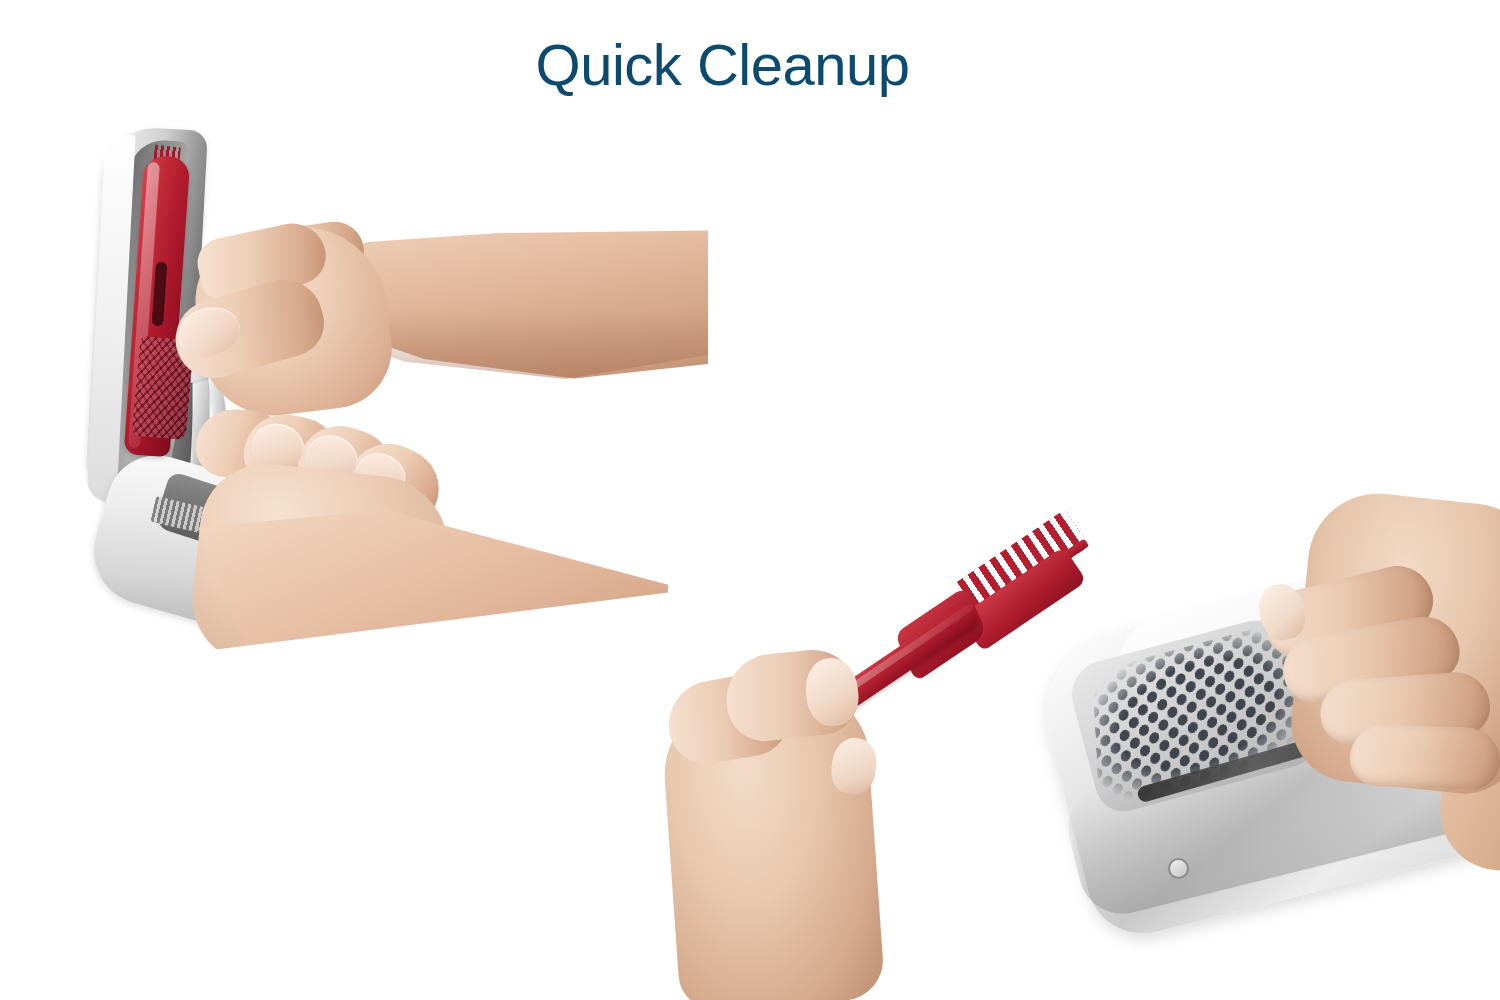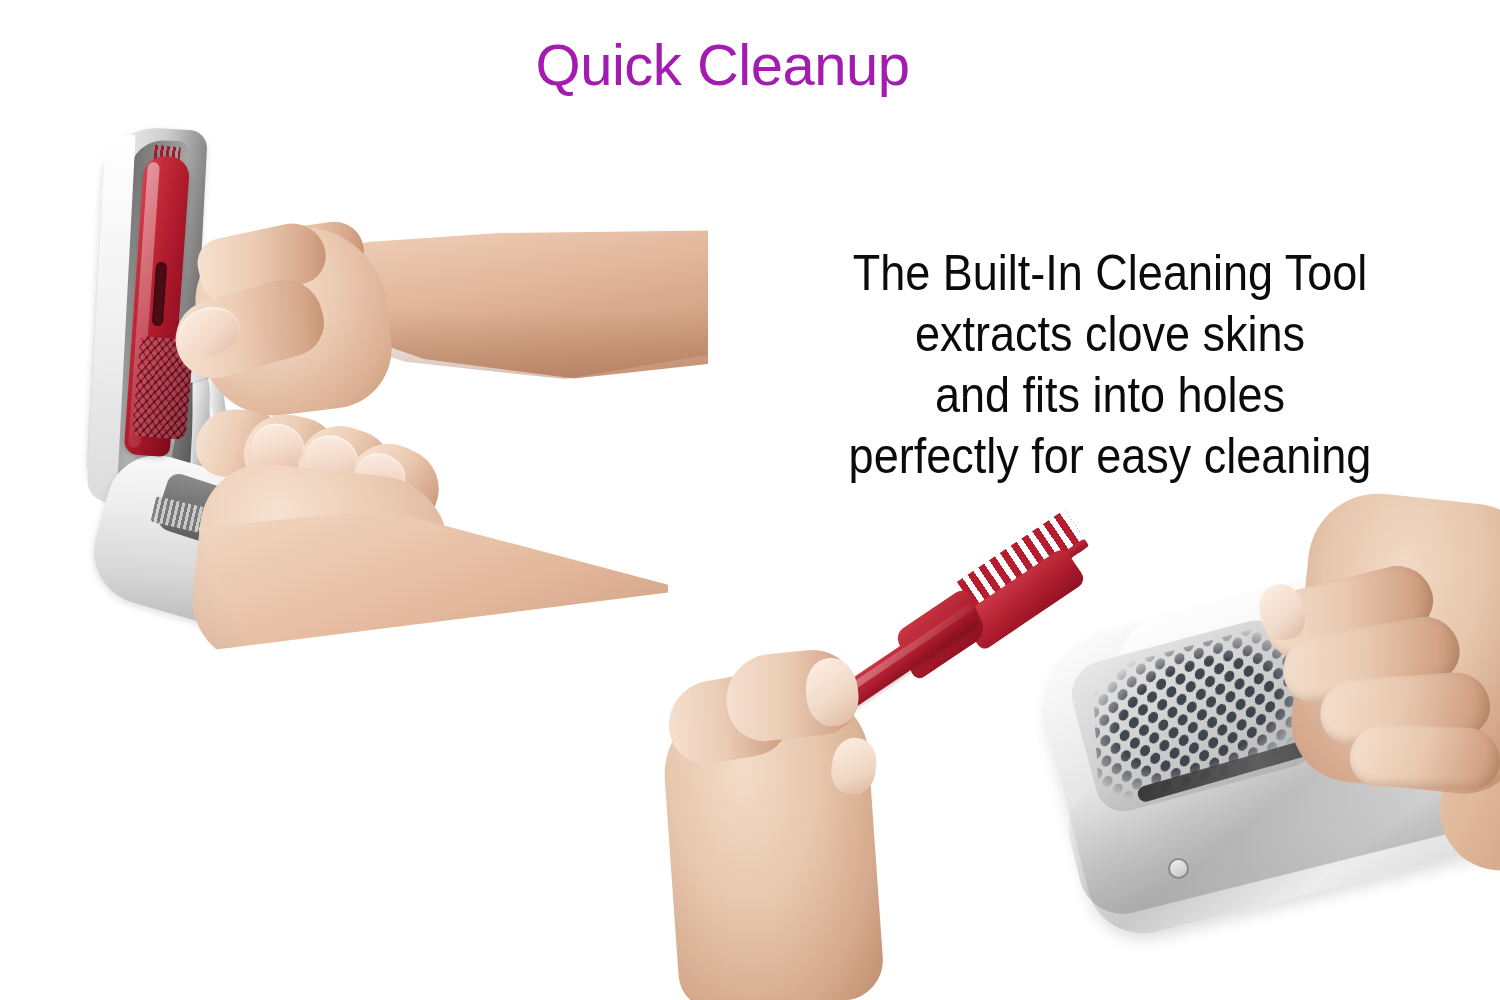--- a/index.html
+++ b/index.html
@@ -10,21 +10,21 @@
     font-family:"Liberation Sans","DejaVu Sans",sans-serif;
     overflow:hidden;
   }
   #stage{position:relative;width:1500px;height:1000px;background:#fff;overflow:hidden;}
 
   
   #page-title{
     position:absolute;left:0;top:36px;width:1445px;
     text-align:center;
     font-size:58px;line-height:1.0;
-    font-weight:500;color:#a21caf;
+    font-weight:500;color:#0c4a6e;
     letter-spacing:-0.5px;
     white-space:nowrap;
   }
   #caption{
     position:absolute;left:760px;top:243px;width:700px;
     text-align:center;color:#0b0b0b;
   }
   #caption .cline{
     display:block;
     font-size:50px;
@@ -348,26 +348,20 @@
     transform:rotate(5deg);
   }
 </style>
 </head>
 <body style="background: rgb(255, 255, 255);">
 
 <div id="stage">
 
   <div id="page-title">Quick Cleanup</div>
 
-  <div id="caption">
-    <span class="cline">The Built-In Cleaning Tool</span>
-    <span class="cline">extracts clove skins</span>
-    <span class="cline">and fits into holes</span>
-    <span class="cline">perfectly for easy cleaning</span>
-  </div>
 
   <div id="photo-tl">
 
     <div class="arm-upper"></div>
     <div class="arm-upper-shade"></div>
 
     <div class="press-upper"></div>
     <div class="press-upper-inner"></div>
     <div class="press-upper-hl"></div>
 

